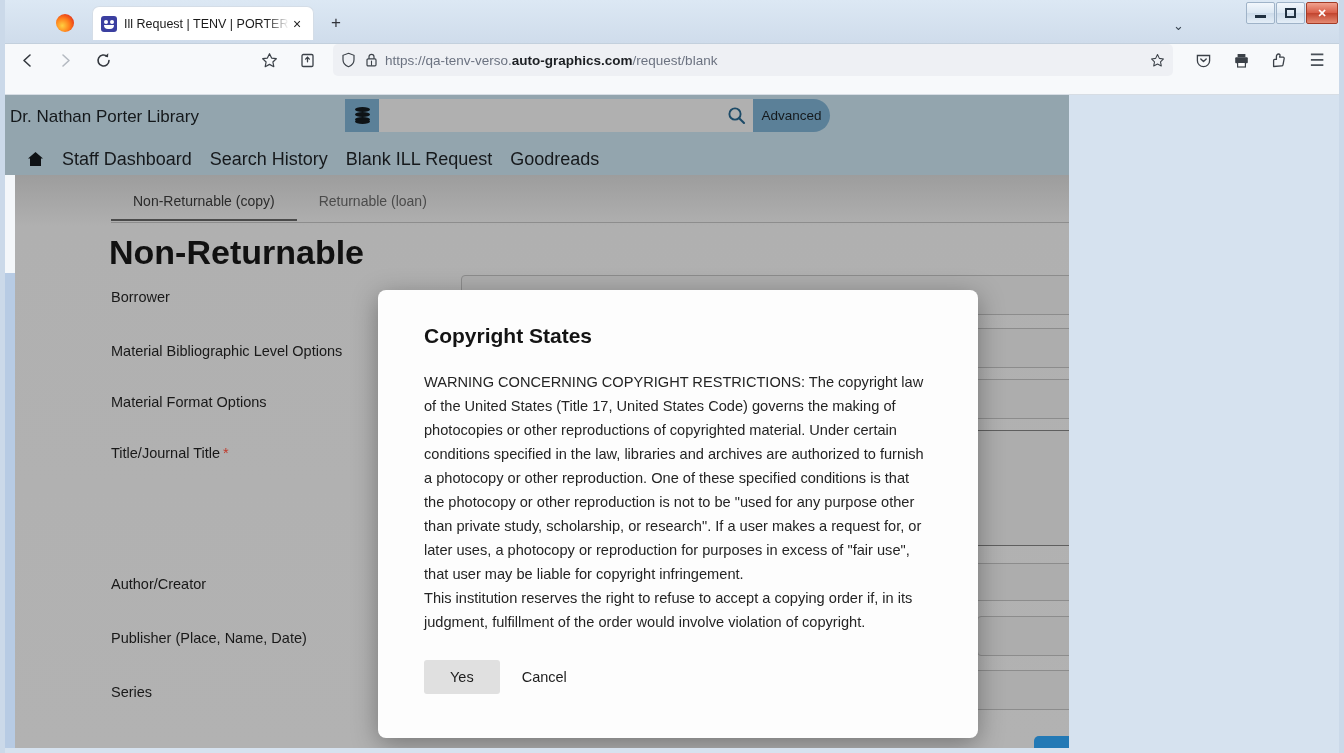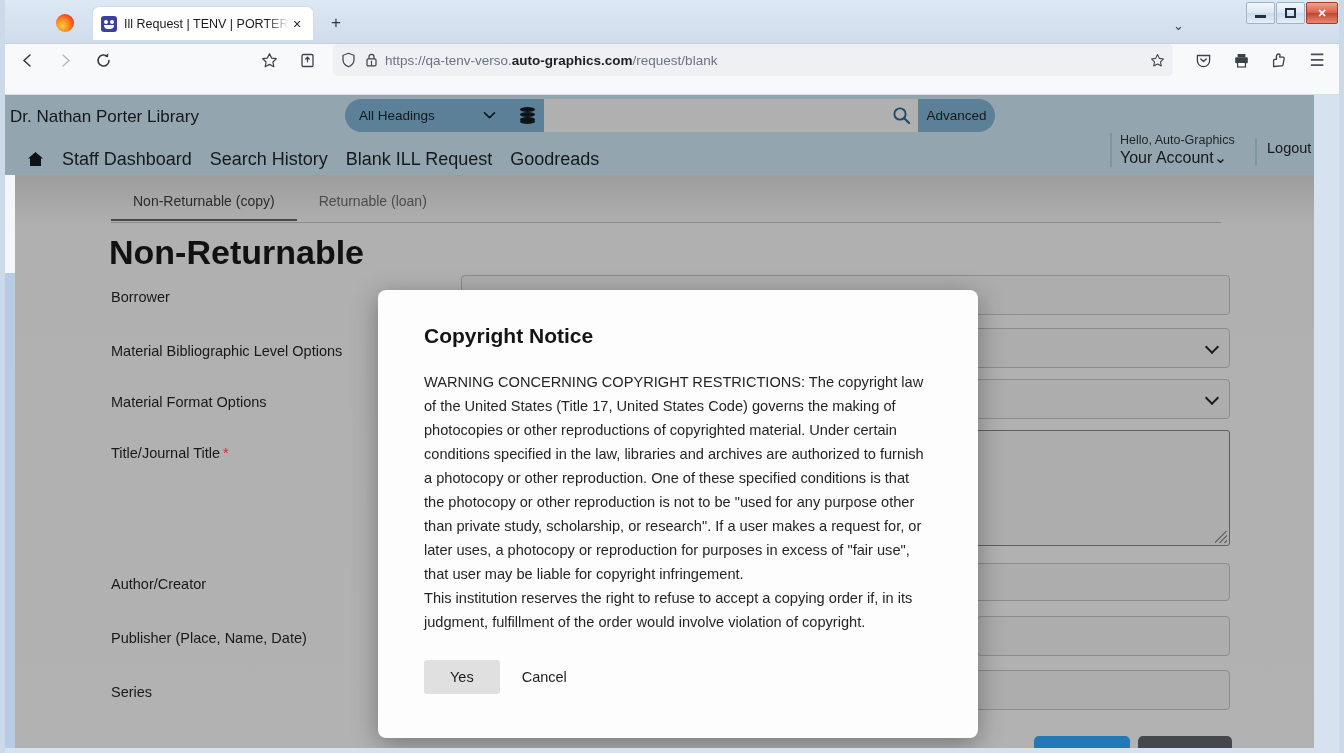--- a/index.html
+++ b/index.html
@@ -124,21 +124,21 @@
   #urlbar .star { margin-left: 6px; color:#4a5159; }
   #searchbar {
     width: 250px; height: 32px; background: #eef0f4; border-radius: 5px;
     display: flex; align-items: center; padding: 0 10px; flex: 0 0 auto;
   }
   #searchbar .ph { font-size: 13.5px; color: #6e737b; margin-left: 8px; }
 
   
   #viewport {
     position: absolute; left: 5px; top: 95px;
-    width: 1309px; height: 653px;
+    width: 1064px; height: 653px;
     background: #b3b3b3; overflow: hidden;
   }
   #apphead {
     position: absolute; left: 0; top: 0; width: 1334px; height: 80px;
     background: #93a5ae;
   }
   #libname {
     position: absolute; left: 5px; top: 12px;
     font-size: 17px; color: #14181b;
   }
@@ -420,28 +420,20 @@
     <div class="nav-ico" style="font-size:17px;">☰</div>
     <div style="width:6px"></div>
   </div>
 
   <div id="viewport">
 
     <div id="apphead">
       <div id="libname">Dr. Nathan Porter Library</div>
 
       <div id="searchwrap">
-        <div id="scopebtn">
-          <span>All Headings</span>
-          <span>
-            <svg width="13" height="9" viewBox="0 0 13 9">
-                <path d="M1.5 1.8 L6.5 6.6 L11.5 1.8" fill="none" stroke="#12181d" stroke-width="1.6" stroke-linecap="round" stroke-linejoin="round"></path>
-              </svg>
-          </span>
-        </div>
         <div id="dbicon">
           <span class="db-glyph">
               <i style="top:0"></i>
               <i style="top:5px"></i>
               <i style="top:10px"></i>
               <i style="top:12px"></i>
             </span>
         </div>
         <div id="searchinput">
           <span style="font-size:14px;color:#333;"></span>
@@ -533,21 +525,21 @@
       <div class="actbtn" style="left:1133px; top:561px; width:94px; background:#44484d;">Cancel</div>
 
       <div id="pscroll">
         <div class="arrow up">⌃</div>
         <div id="pthumb"></div>
         <div class="arrow dn">⌄</div>
       </div>
     </div>
 
     <div id="modal">
-      <h2>Copyright Notice</h2>
+      <h2>Copyright States</h2>
       <div id="modalbody">
         <p>WARNING CONCERNING COPYRIGHT RESTRICTIONS: The copyright law of the United States (Title 17, United States Code) governs the making of photocopies or other reproductions of copyrighted material. Under certain conditions specified in the law, libraries and archives are authorized to furnish a photocopy or other reproduction. One of these specified conditions is that the photocopy or other reproduction is not to be "used for any purpose other than private study, scholarship, or research". If a user makes a request for, or later uses, a photocopy or reproduction for purposes in excess of "fair use", that user may be liable for copyright infringement.</p>
         <p>This institution reserves the right to refuse to accept a copying order if, in its judgment, fulfillment of the order would involve violation of copyright.</p>
       </div>
       <div id="modalbtns">
         <button id="yesbtn">Yes</button>
         <button id="cancelbtn">Cancel</button>
       </div>
     </div>
 

